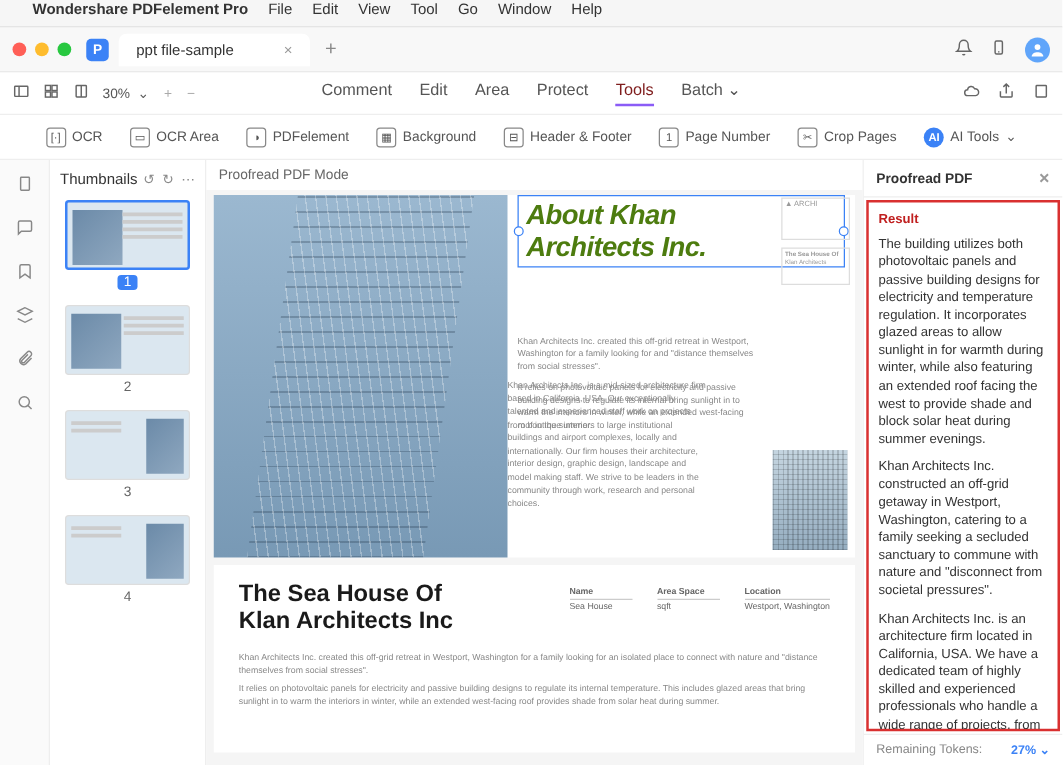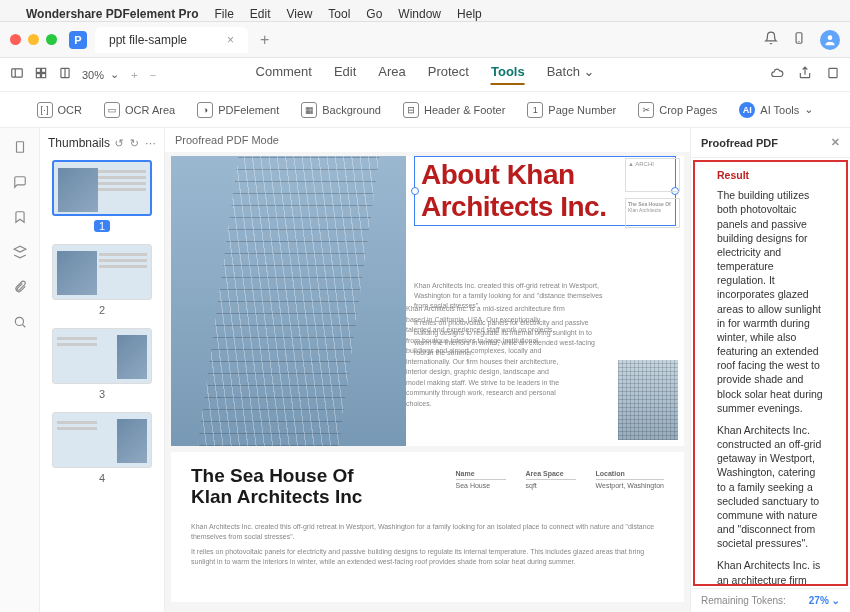--- a/index.html
+++ b/index.html
@@ -1,39 +1,39 @@
 <!DOCTYPE html>
 <html><head>
 <meta charset="utf-8">
 <style>
 * { margin: 0; padding: 0; box-sizing: border-box; font-family: -apple-system, BlinkMacSystemFont, "Segoe UI", Helvetica, Arial, sans-serif; }
 body { width: 850px; height: 612px; background: #fff; overflow: hidden; font-size: 12px; color: #333; }
 
-.menubar { height: 22px; background: #f6f6f6; display: flex; align-items: flex-end; padding: 0 10px; gap: 16px; font-size: 12px; border-bottom: 1px solid #e0e0e0; }
+.menubar { height: 22px; background: #f6f6f6; display: flex; align-items: flex-start; padding: 0 10px; gap: 16px; font-size: 12px; border-bottom: 1px solid #e0e0e0; }
 .apple { font-size: 13px; }
 .menubar .appname { font-weight: 600; }
 
 .titlebar { height: 36px; background: #f8f8f8; display: flex; align-items: center; padding: 0 10px; border-bottom: 1px solid #e5e5e5; }
 .traffic { display: flex; gap: 7px; margin-right: 12px; }
 .dot { width: 11px; height: 11px; border-radius: 50%; }
 .red { background: #ff5f57; } .yellow { background: #febc2e; } .green { background: #28c840; }
 .applogo { width: 18px; height: 18px; background: #3b82f6; border-radius: 4px; display: flex; align-items: center; justify-content: center; color: #fff; font-weight: bold; font-size: 11px; margin-right: 8px; }
 .tab { background: #fff; border-radius: 6px 6px 0 0; padding: 6px 14px; display: flex; align-items: center; gap: 40px; font-size: 12px; }
 .tab .x { color: #999; cursor: pointer; }
 .plus-tab { margin-left: 12px; color: #888; font-size: 16px; cursor: pointer; }
 .titlebar-right { margin-left: auto; display: flex; gap: 14px; align-items: center; color: #666; }
 .avatar { width: 20px; height: 20px; border-radius: 50%; background: #60a5fa; display: flex; align-items: center; justify-content: center; color: #fff; font-size: 11px; }
 
 .toolbar1 { height: 34px; background: #fff; display: flex; align-items: center; padding: 0 10px; border-bottom: 1px solid #eee; gap: 10px; }
 .tb-icons { display: flex; gap: 10px; color: #666; }
 .tb-icons span { cursor: pointer; }
 .zoom { display: flex; align-items: center; gap: 6px; font-size: 11px; color: #555; }
 .main-tabs { margin-left: auto; margin-right: auto; display: flex; gap: 22px; font-size: 13px; color: #555; position: absolute; left: 50%; transform: translateX(-50%); }
 .main-tabs .mtab { cursor: pointer; padding-bottom: 4px; }
-.main-tabs .active { color: #0f766e; border-bottom: 2px solid #a16207; font-weight: 700; }
+.main-tabs .active { color: #7f1d1d; border-bottom: 2px solid #8b5cf6; font-weight: 400; }
 .tb-right-icons { margin-left: auto; display: flex; gap: 14px; color: #666; }
 
 .toolbar2 { height: 36px; background: #fff; display: flex; align-items: center; justify-content: center; gap: 22px; border-bottom: 1px solid #eee; font-size: 11px; color: #555; }
 .tool-item { display: flex; align-items: center; gap: 5px; cursor: pointer; }
 .tool-item .icn { width: 16px; height: 16px; border: 1.5px solid #888; border-radius: 3px; display: flex; align-items: center; justify-content: center; font-size: 9px; }
 .ai-icn { width: 16px; height: 16px; background: #3b82f6; border-radius: 50%; display: flex; align-items: center; justify-content: center; color: #fff; font-size: 9px; font-weight: bold; }
 
 .workspace { display: flex; height: calc(612px - 22px - 36px - 34px - 36px); }
 
 .leftrail { width: 40px; background: #fafafa; border-right: 1px solid #eee; display: flex; flex-direction: column; align-items: center; padding-top: 12px; gap: 18px; color: #888; }
@@ -56,41 +56,41 @@
 .doc-page { background: #fff; margin-bottom: 6px; position: relative; }
 .page1 { height: 290px; display: flex; }
 .building-img { width: 235px; height: 100%; background: linear-gradient(180deg, #9bb8d0 0%, #7899b5 100%); position: relative; overflow: hidden; }
 .building-lines { position: absolute; inset: 0; }
 .building-lines::before { content: ''; position: absolute; left: 20%; top: 0; width: 60%; height: 100%; background: repeating-linear-gradient(75deg, rgba(255,255,255,0.3) 0 1px, transparent 1px 8px), repeating-linear-gradient(0deg, rgba(40,60,80,0.3) 0 1px, transparent 1px 12px); transform: skewX(-8deg); }
 .page1-right { flex: 1; padding: 0 8px 8px; position: relative; }
 .heading-sel { border: 1px solid #3b82f6; padding: 2px 6px; position: relative; margin-bottom: 6px; }
 .heading-sel::before, .heading-sel::after { content: ''; position: absolute; width: 6px; height: 6px; background: #fff; border: 1px solid #3b82f6; border-radius: 50%; }
 .heading-sel::before { left: -4px; top: 50%; transform: translateY(-50%); }
 .heading-sel::after { right: -4px; top: 50%; transform: translateY(-50%); }
-.heading-sel h1 { font-size: 28px; font-weight: 800; color: #b91c1c; letter-spacing: -0.5px; }
+.heading-sel h1 { font-size: 22px; font-weight: 800; color: #4d7c0f; letter-spacing: -0.5px; font-style: italic; }
 .logo-box { position: absolute; right: 4px; top: 2px; width: 55px; height: 34px; border: 1px solid #ddd; font-size: 6px; color: #999; padding: 2px; }
 .box2 { position: absolute; right: 4px; top: 42px; width: 55px; height: 30px; border: 1px solid #ddd; font-size: 5px; color: #999; padding: 2px; line-height: 1.2; }
 .para { font-size: 7px; color: #888; line-height: 1.4; margin-top: 55px; padding-right: 70px; }
 .para p { margin-bottom: 8px; }
 .small-building { position: absolute; right: 6px; bottom: 6px; width: 60px; height: 80px; background: linear-gradient(180deg, #c5d5e0, #95adc0); overflow: hidden; }
 .small-building::before { content: ''; position: absolute; inset: 0; background: repeating-linear-gradient(90deg, rgba(0,0,0,0.15) 0 1px, transparent 1px 4px), repeating-linear-gradient(0deg, rgba(0,0,0,0.15) 0 1px, transparent 1px 4px); }
 .mid-col { position: absolute; left: 0; top: 148px; width: 160px; font-size: 7px; color: #888; line-height: 1.5; }
 
 .page2 { height: 150px; padding: 14px 20px; }
 .page2 h2 { font-size: 19px; font-weight: 800; color: #1a1a1a; line-height: 1.1; }
 .page2-meta { float: right; display: flex; gap: 20px; font-size: 7px; color: #666; margin-top: 4px; }
 .page2-meta > div { min-width: 50px; }
 .page2-meta .lbl { font-weight: 600; border-bottom: 1px solid #ccc; padding-bottom: 2px; margin-bottom: 2px; }
 .page2-body { clear: both; font-size: 7px; color: #888; margin-top: 14px; line-height: 1.4; }
 .page2-body p { margin-bottom: 6px; }
 
 .ai-panel { width: 160px; background: #fff; border-left: 1px solid #eee; display: flex; flex-direction: column; font-size: 11px; }
 .ai-header { padding: 8px 10px; display: flex; justify-content: space-between; align-items: center; font-weight: 600; border-bottom: 1px solid #eee; }
 .ai-header .x { color: #999; cursor: pointer; }
-.ai-body { flex: 1; overflow-y: auto; padding: 6px 22px; border: 2px solid #d93030; margin: 2px; font-size: 10.5px; line-height: 1.35; }
+.ai-body { flex: 1; overflow-y: auto; padding: 6px 8px; border: 2px solid #d93030; margin: 2px; font-size: 10.5px; line-height: 1.35; }
 .ai-body .result-label { font-weight: 700; color: #c02020; margin-bottom: 6px; }
 .ai-body p { margin-bottom: 8px; color: #333; }
 .ai-footer { padding: 6px 10px; font-size: 10px; color: #888; border-top: 1px solid #eee; display: flex; justify-content: space-between; }
 .ai-footer .pct { color: #3b82f6; font-weight: 600; }
 
 svg { width: 14px; height: 14px; }
 </style>
 </head>
 <body>
 

